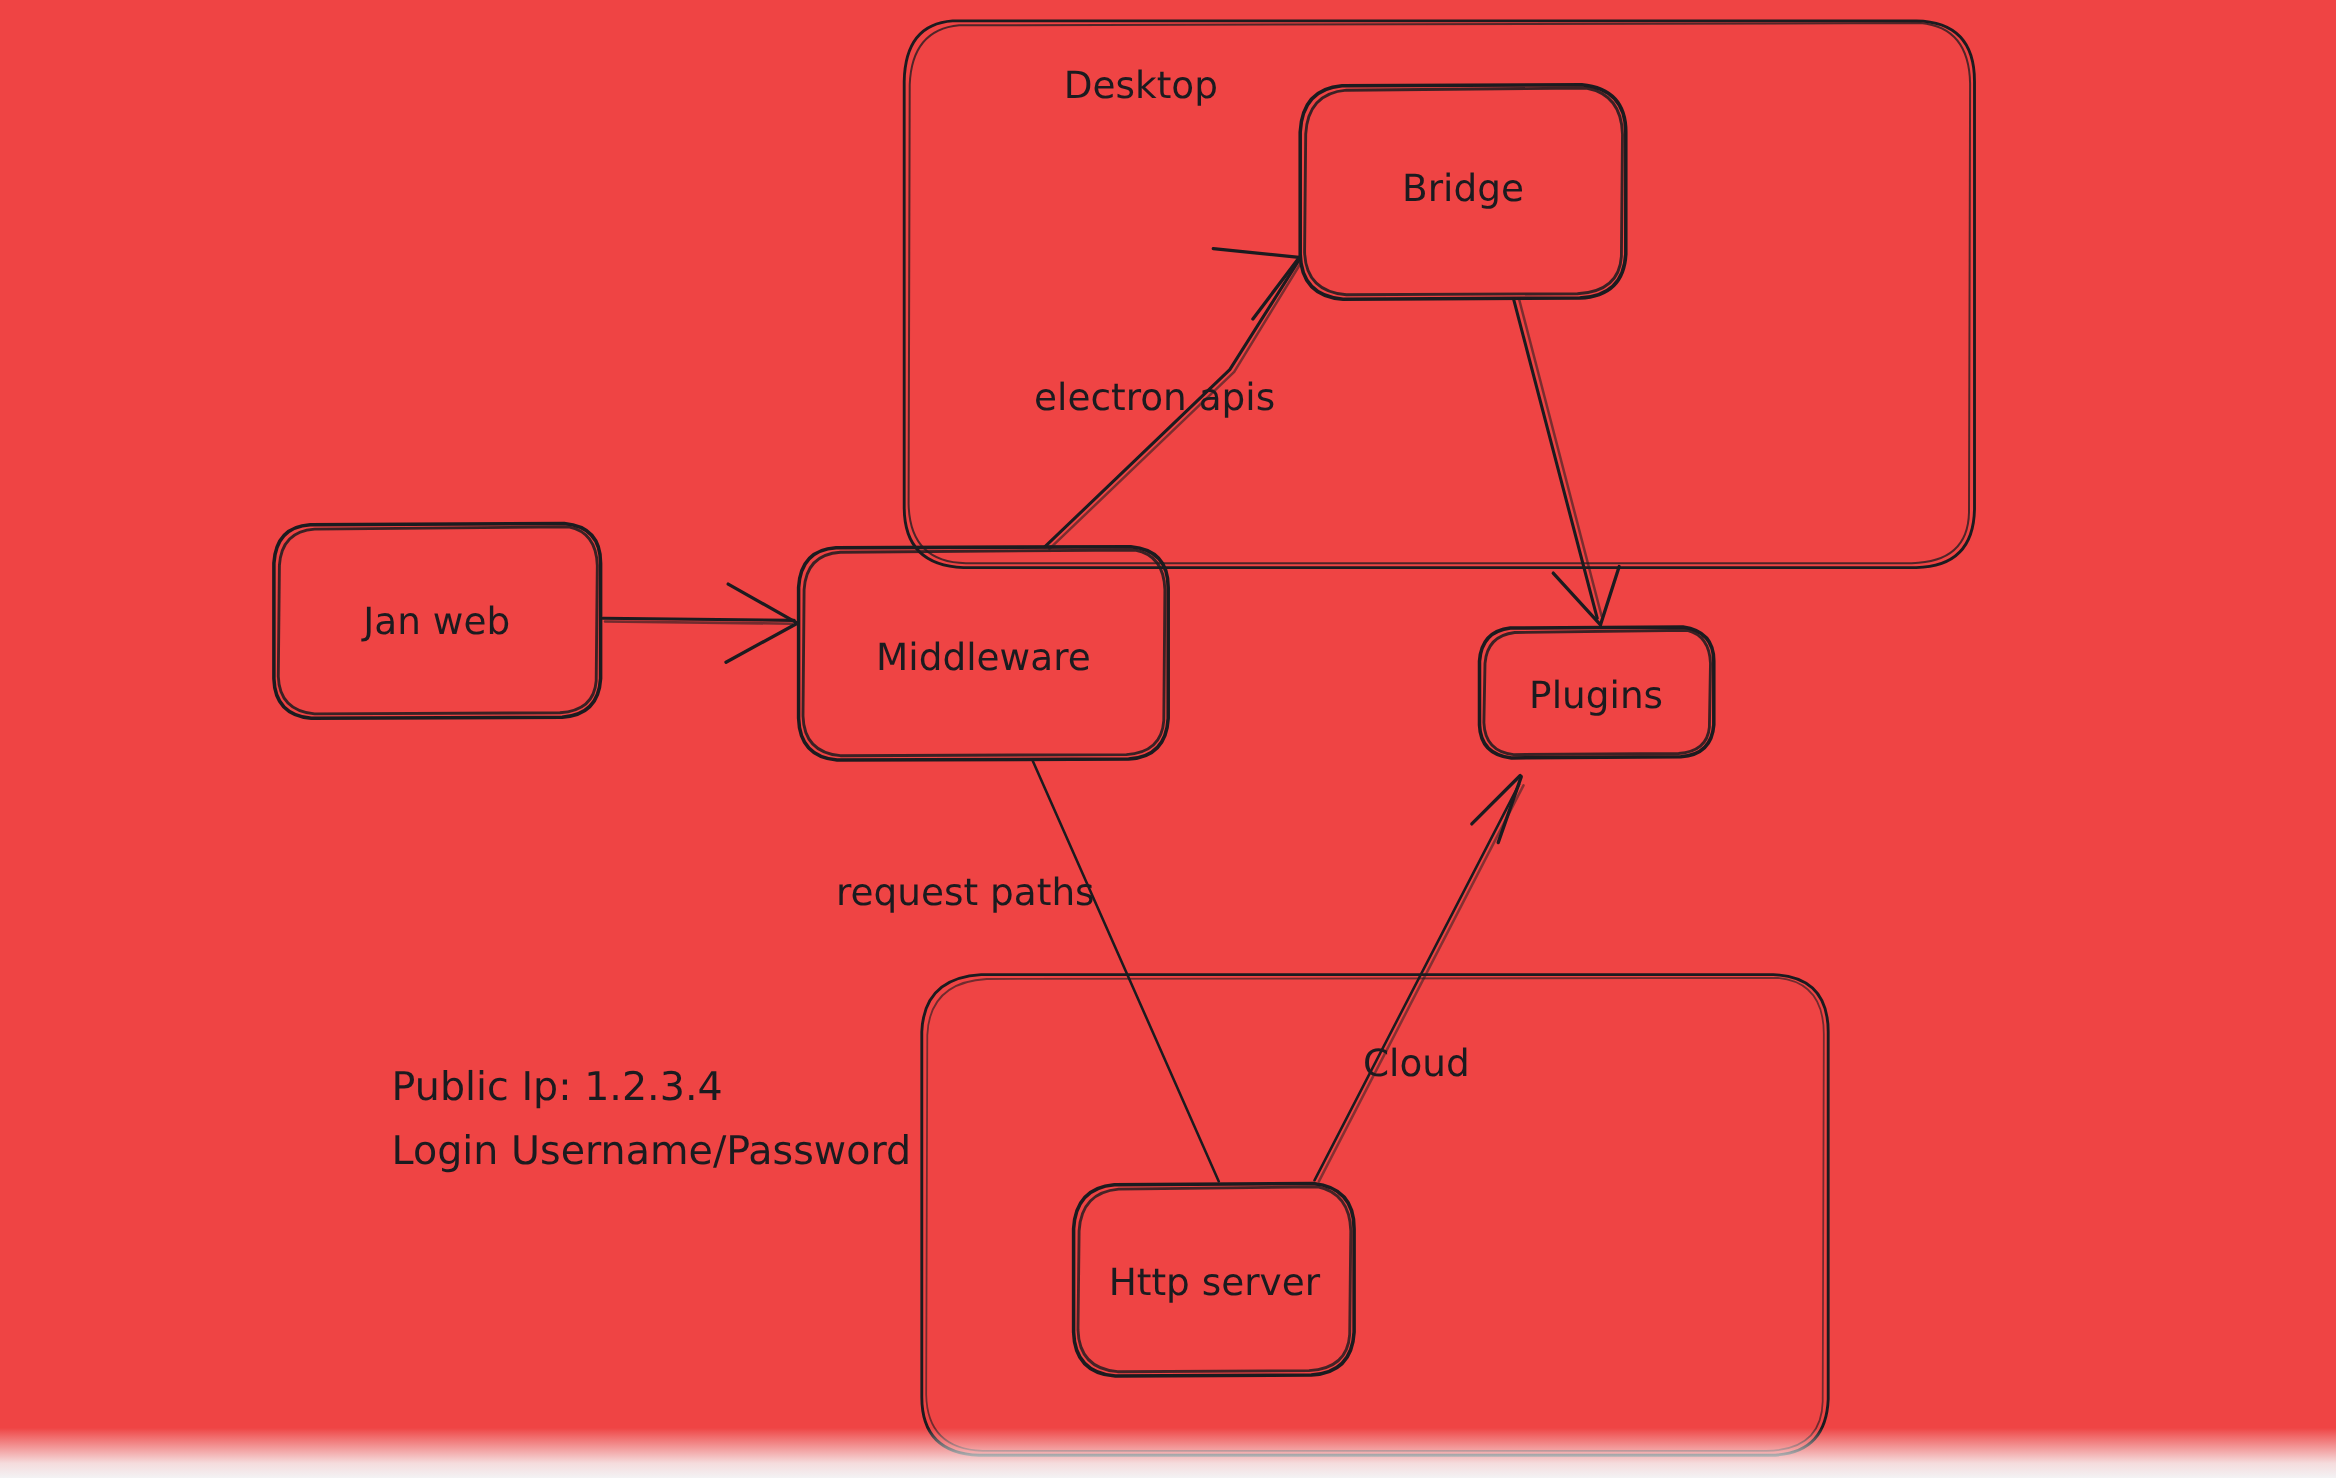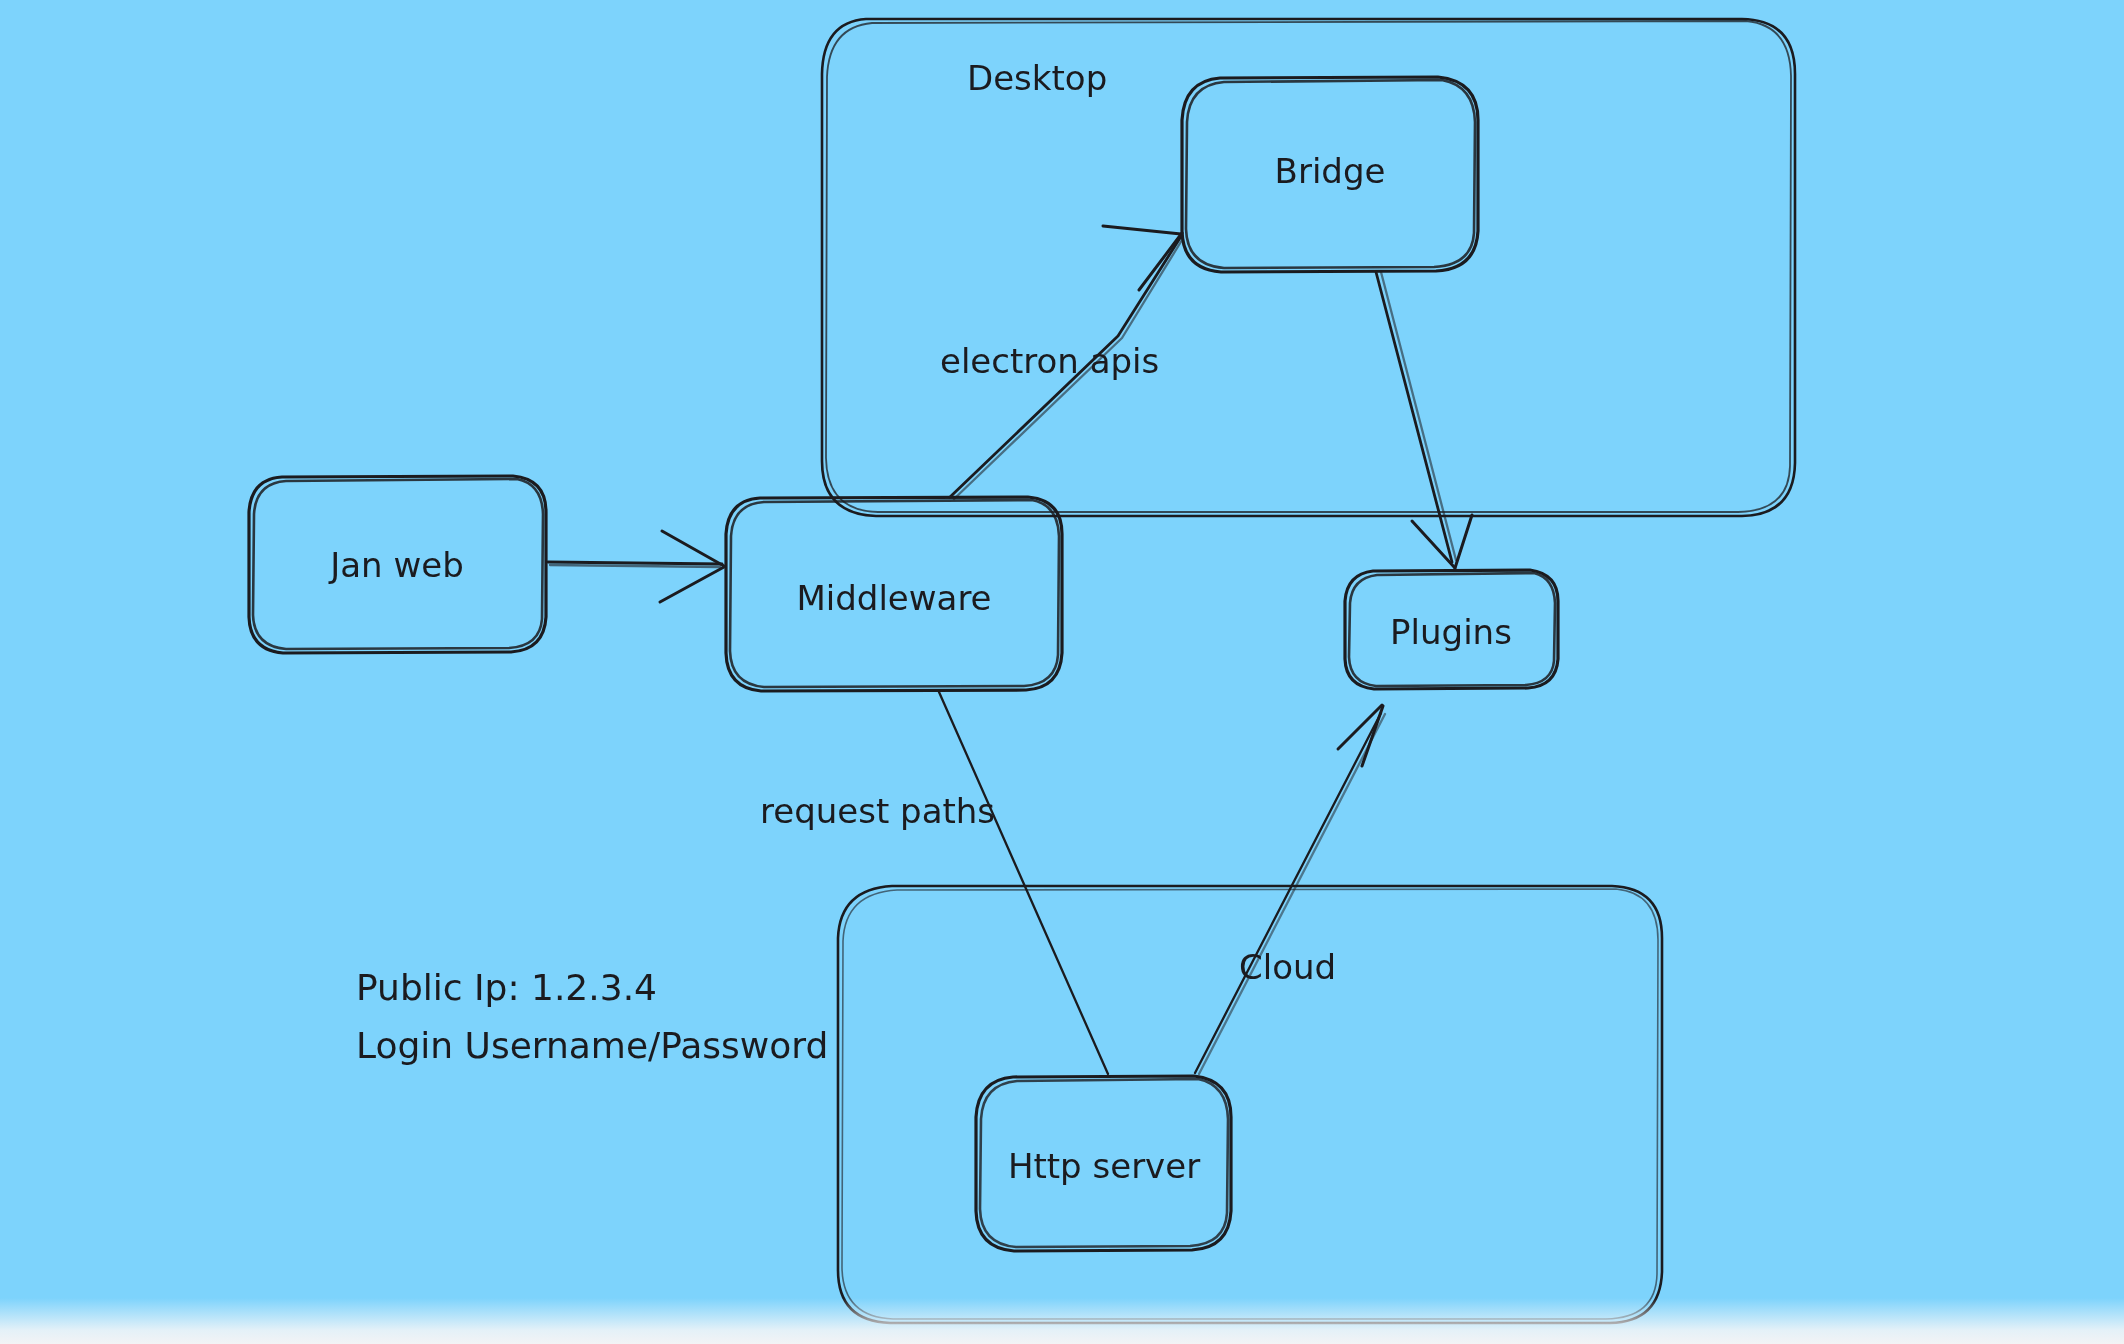--- a/index.html
+++ b/index.html
@@ -4,21 +4,21 @@
 <style>
   html, body {
     margin: 0;
     padding: 0;
     background: #ffffff;
   }
   #canvas-root {
     position: relative;
     width: 2124px;
     height: 1344px;
-    background: #7dd3fc;
+    background: #ef4444;
     overflow: hidden;
     font-family: "DejaVu Sans", sans-serif;
   }
   #diagram-svg {
     position: absolute;
     inset: 0;
     width: 2124px;
     height: 1344px;
     display: block;
   }

